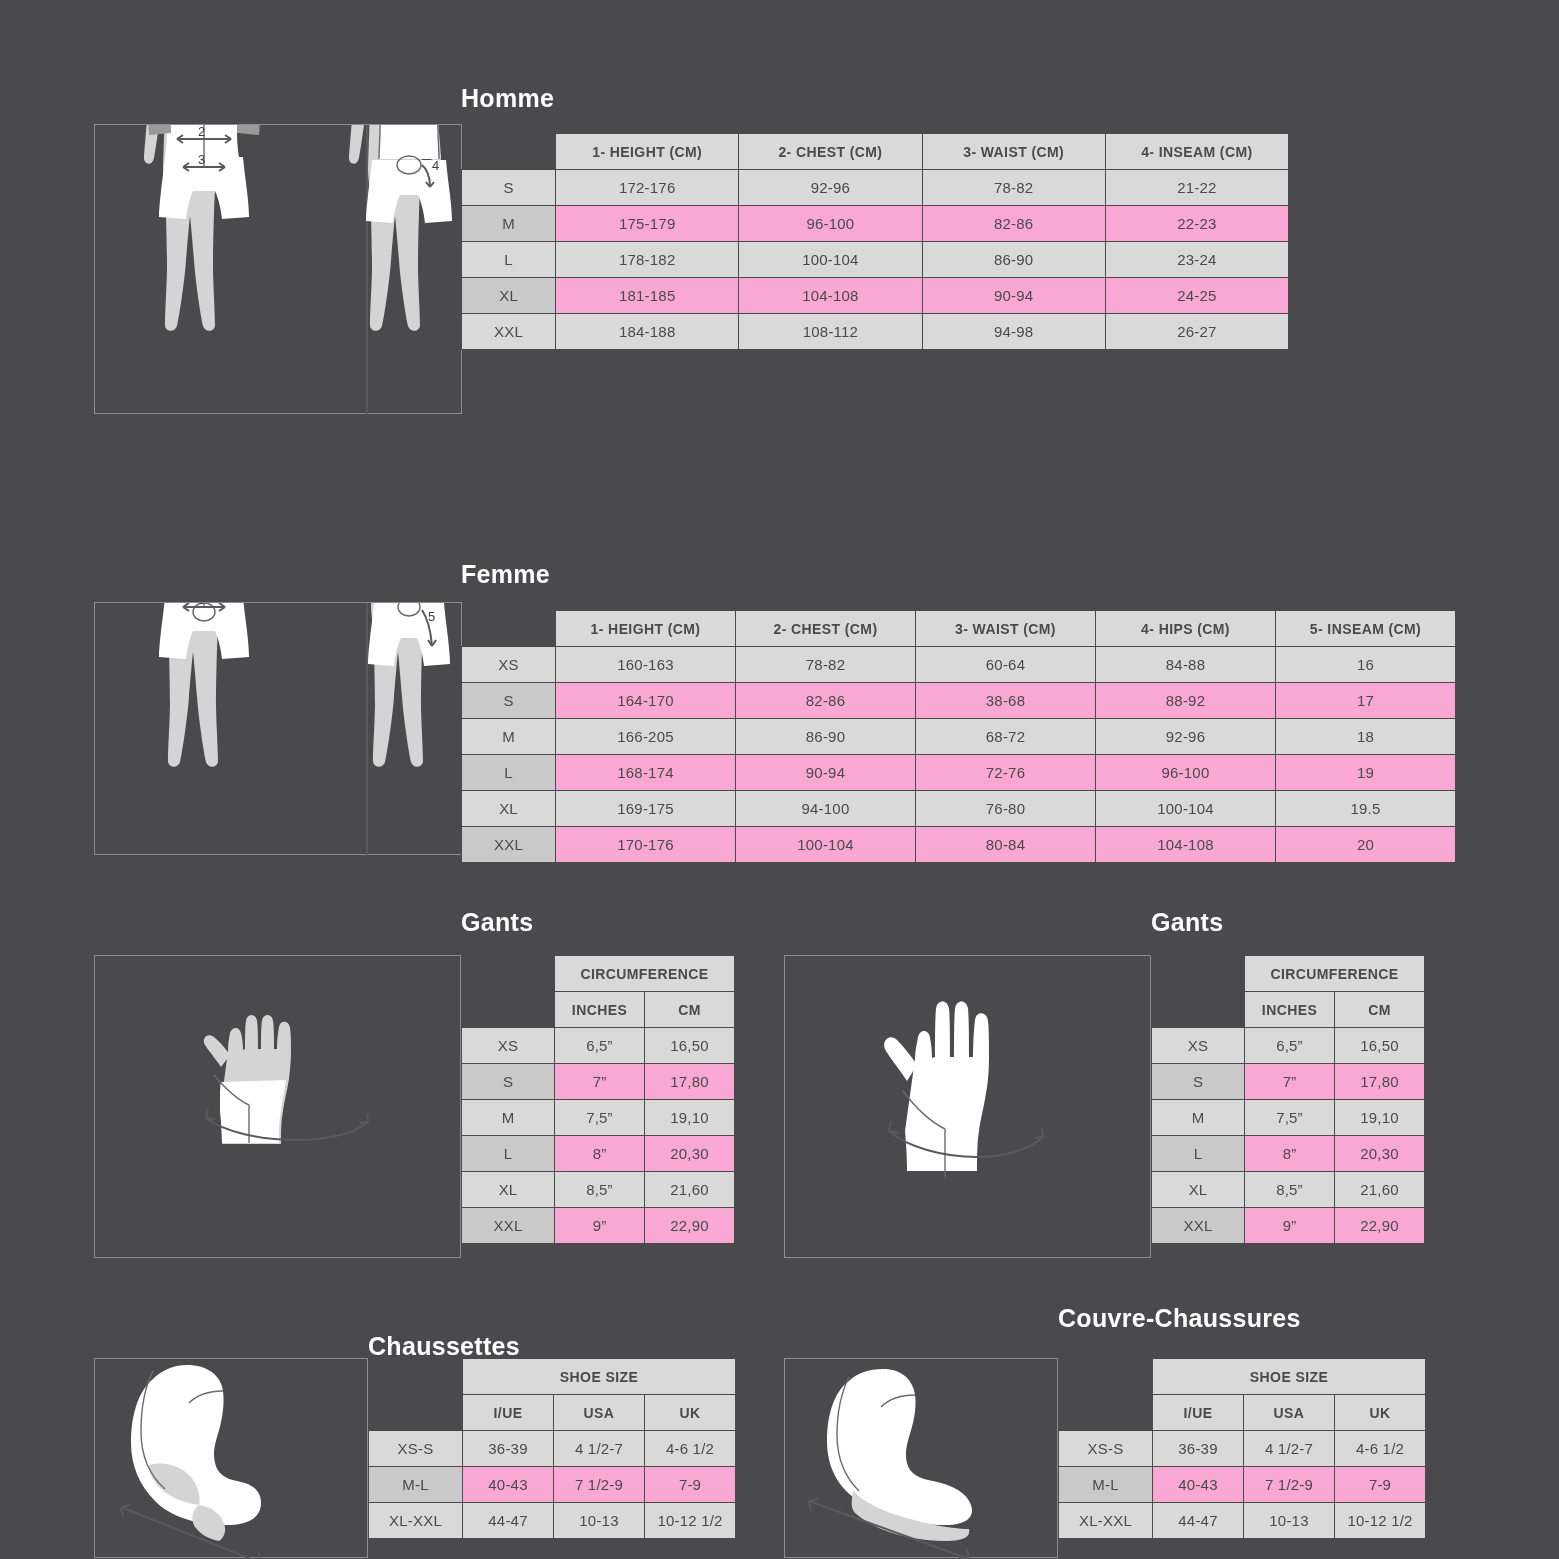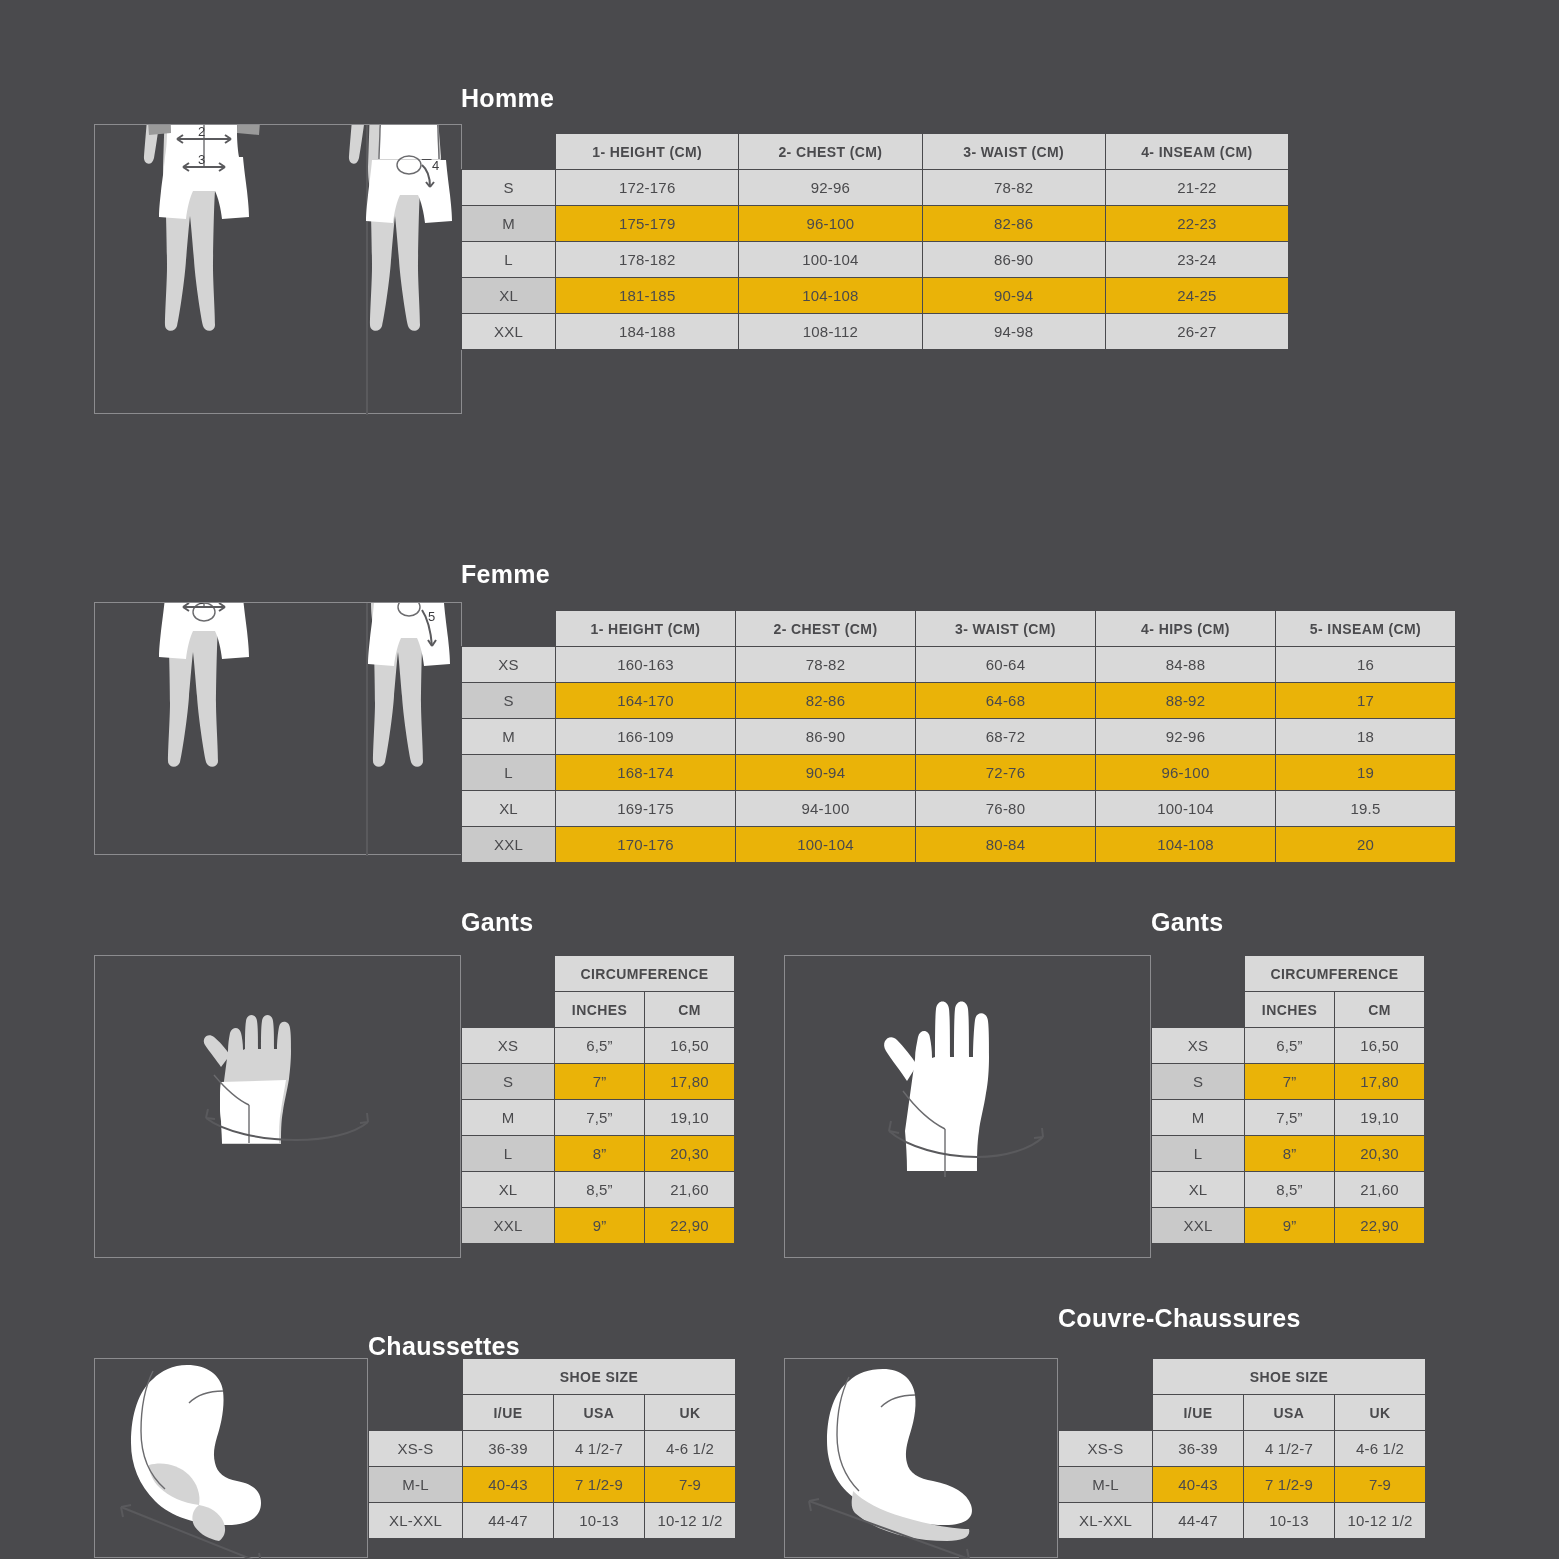--- a/index.html
+++ b/index.html
@@ -22,21 +22,21 @@
     text-align: center;
     font-weight: normal;
     color: #4a4a4d;
     background: #d9d9d9;
     border: 1px solid #4a4a4d;
     padding: 0;
     height: 36px;
     font-size: 15px;
     letter-spacing: .2px;
   }
-  table tr.alt td { background: #eab308; }
+  table tr.alt td { background: #f9a8d4; }
   table th {
     background: #d9d9d9;
     font-weight: bold;
     font-size: 14px;
     letter-spacing: .4px;
     margin-left: 28px;
   }
   td.sz, th.sz { background: #d9d9d9; }
   tr.alt td.sz { background: #c9c9c9; }
   .empty-cell { background: #4a4a4d !important; border: none !important; }
@@ -274,27 +274,27 @@
           <td>160-163</td>
           <td>78-82</td>
           <td>60-64</td>
           <td>84-88</td>
           <td>16</td>
         </tr>
       <tr class="alt">
           <td class="sz">S</td>
           <td>164-170</td>
           <td>82-86</td>
-          <td>64-68</td>
+          <td>38-68</td>
           <td>88-92</td>
           <td>17</td>
         </tr>
       <tr>
           <td class="sz">M</td>
-          <td>166-109</td>
+          <td>166-205</td>
           <td>86-90</td>
           <td>68-72</td>
           <td>92-96</td>
           <td>18</td>
         </tr>
       <tr class="alt">
           <td class="sz">L</td>
           <td>168-174</td>
           <td>90-94</td>
           <td>72-76</td>

